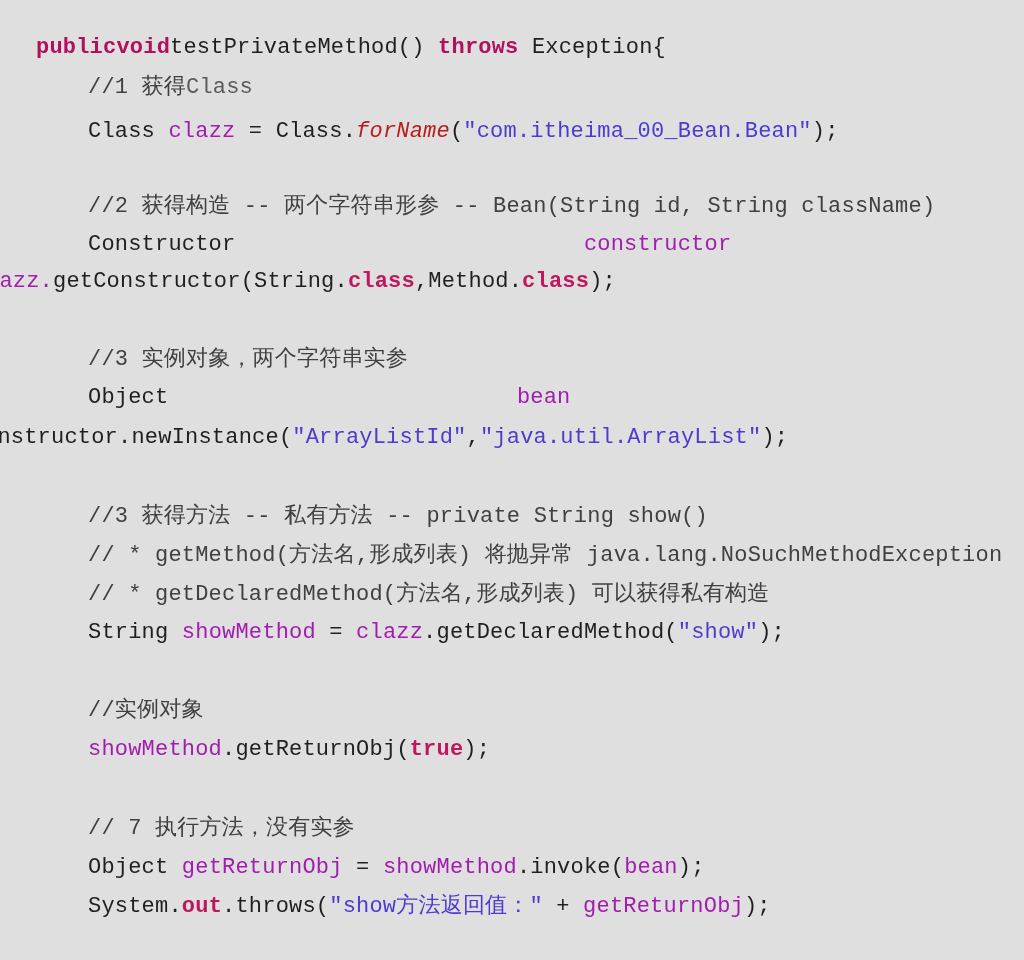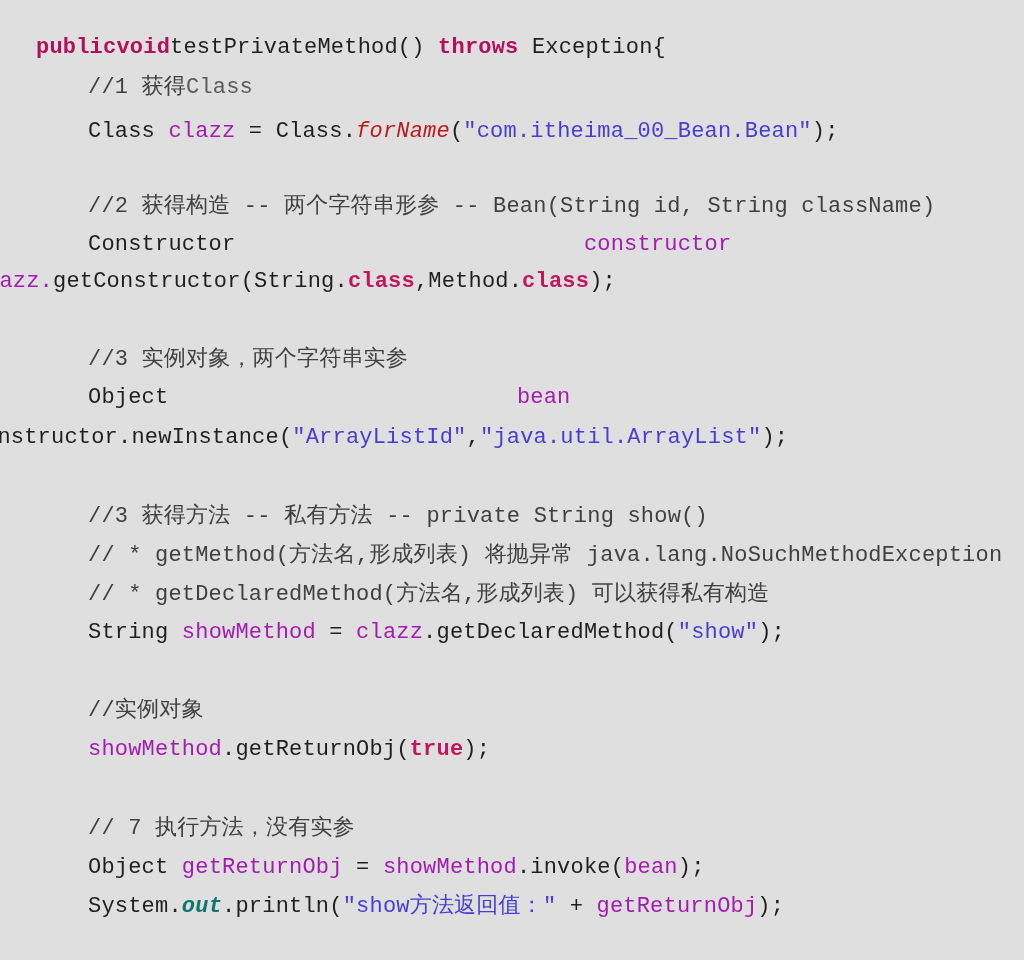--- a/index.html
+++ b/index.html
@@ -35,21 +35,21 @@
   }
   
   .kw       { color: #b0115a; font-weight: bold; }
   .kw2      { color: #c0185f; font-weight: bold; }
   .plain    { color: #1f1f1f; }
   .type     { color: #1f1f1f; }
   .var      { color: #a21caf; }
   .str      { color: #4b3bd0; }
   .cmt      { color: #404040; }
   .cmt-dark { color: #5a5a5a; }
-  .static   { color: #0f766e; font-weight: bold; font-style: italic; }
+  .static   { color: #be185d; font-weight: bold; }
   .mth-it   { color: #b91c1c; font-style: italic; }
   .op       { color: #1f1f1f; }
 </style>
 </head>
 <body>
 
 <div id="code-view">
 
   
   <div class="code-line" style="top:10px; left:36px;"><span class="kw">public</span><span class="kw">void</span><span class="plain">testPrivateMethod()</span><span class="plain"> </span><span class="kw">throws</span><span class="plain"> Exception{</span></div>
@@ -96,18 +96,18 @@
   
   <div class="code-line" style="top:712px; left:88px;"><span class="var">showMethod</span><span class="plain">.getReturnObj(</span><span class="kw2">true</span><span class="plain">);</span></div>
 
   
   <div class="code-line" style="top:791px; left:88px;"><span class="cmt">// 7 执行方法，没有实参</span></div>
 
   
   <div class="code-line" style="top:830px; left:88px;"><span class="type">Object </span><span class="var">getReturnObj</span><span class="op"> = </span><span class="var">showMethod</span><span class="plain">.invoke(</span><span class="var">bean</span><span class="plain">);</span></div>
 
   
-  <div class="code-line" style="top:869px; left:88px;"><span class="plain">System.</span><span class="static">out</span><span class="plain">.println(</span><span class="str">"show方法返回值："</span><span class="plain"> + </span><span class="var">getReturnObj</span><span class="plain">);</span></div>
+  <div class="code-line" style="top:869px; left:88px;"><span class="plain">System.</span><span class="static">out</span><span class="plain">.throws(</span><span class="str">"show方法返回值："</span><span class="plain"> + </span><span class="var">getReturnObj</span><span class="plain">);</span></div>
 
   
   <div class="code-line" style="top:944px; left:88px;"><span class="cmt">// 运行结果</span></div>
 
 </div>
 
 </body></html>

